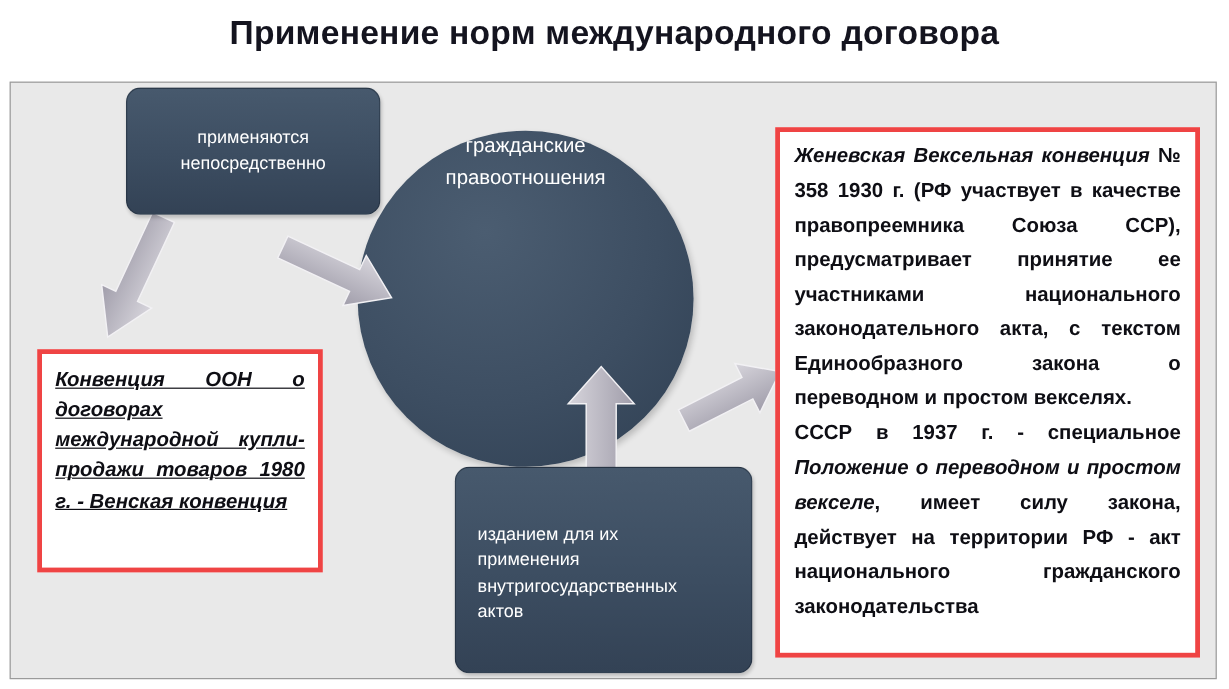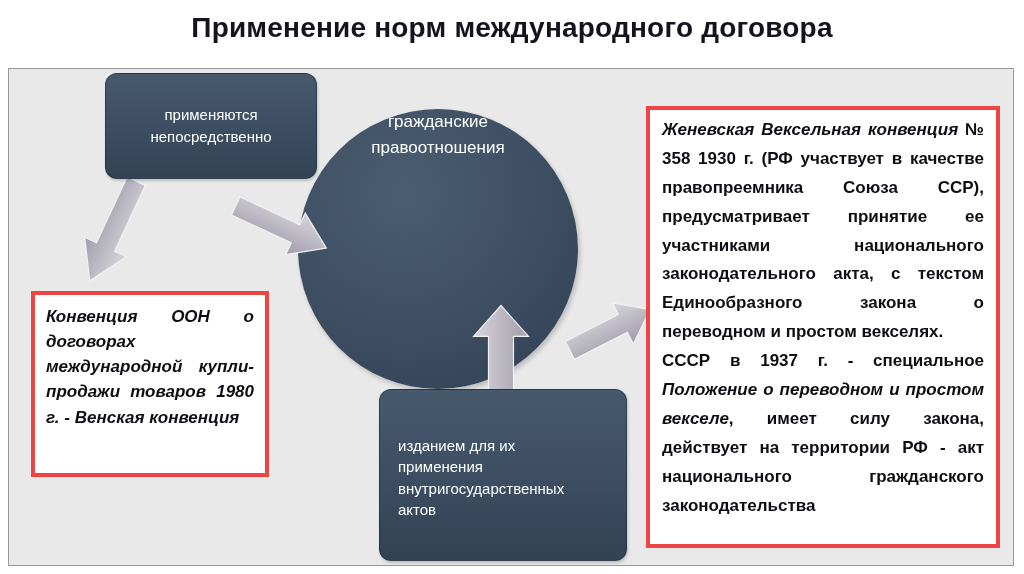--- a/index.html
+++ b/index.html
@@ -57,21 +57,21 @@
   .circle-label {
     color:#ffffff; font-size:17px; line-height:1.5;
     text-align:center; width:175px;
   }
 
   
   .whitebox {
     position:absolute; background:#ffffff; border:4px solid #ef4444;
     color:#0e0e14;
   }
-  .whitebox.left { left:22px; top:222px; width:238px; height:186px; }
+  .whitebox.left { left:22px; top:222px; width:238px; height:186px;text-decoration:underline; }
   .vienna-text {
     font-size:17px; font-weight:bold; font-style:italic;
     line-height:1.48; text-align:justify; padding:9px 11px;
   }
   .whitebox.right { left:637px; top:37px; width:354px; height:442px; }
   .geneva-text {
     font-size:17px; font-weight:bold;
     line-height:1.7; text-align:justify; padding:6px 12px 8px 12px;
   }
   .geneva-text .bi { font-style:italic; }

